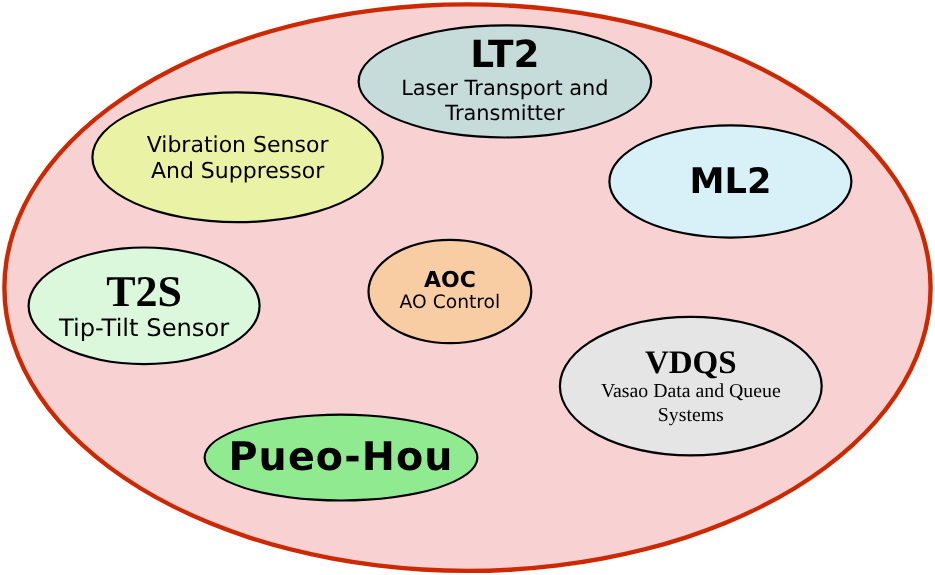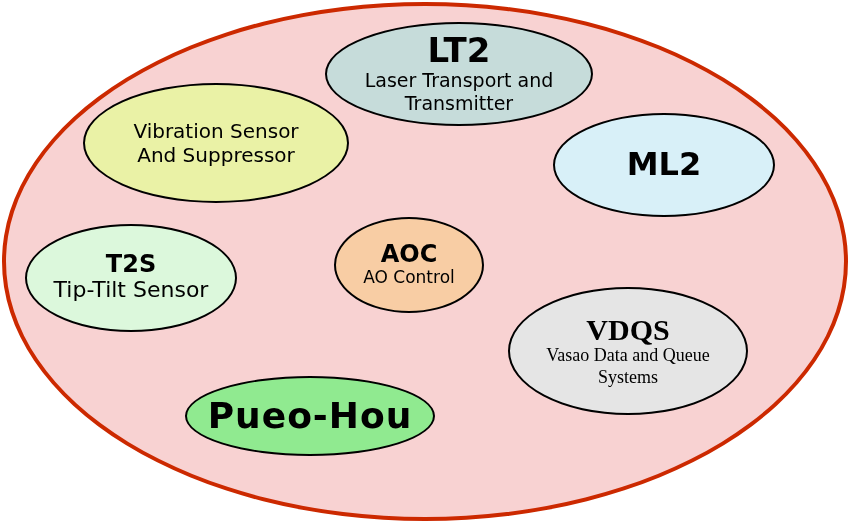--- a/index.html
+++ b/index.html
@@ -52,25 +52,25 @@
 
   .node-vs2  { left: 83px;  top: 83px;  width: 266px; height: 120px; background: #EAF2A6; }
   .node-vs2 .title { font-size: 32px; }
   .node-vs2 .subtitle { font-size: 20px; }
 
   .node-ml2  { left: 553px; top: 113px; width: 222px; height: 104px; background: #D8F0F8; gap: 22px; }
   .node-ml2 .title { font-size: 32px; }
   .node-ml2 .subtitle { font-size: 19px; }
 
   .node-t2s  { left: 25px;  top: 224px; width: 212px; height: 108px; background: #DCF8DC; }
-  .node-t2s .title { font-size: 24px; }
+  .node-t2s .title { font-size: 40px; font-family: Liberation Serif, serif; }
   .node-t2s .subtitle { font-size: 22px; }
 
   .node-aoc  { left: 334px; top: 217px; width: 150px; height: 96px;  background: #F8CDA4; }
-  .node-aoc .title { font-size: 24px; }
+  .node-aoc .title { font-size: 20px; }
   .node-aoc .subtitle { font-size: 17px; }
 
   .node-vdqs { left: 508px; top: 287px; width: 240px; height: 128px; background: #e5e5e5; font-family: Liberation Serif, serif; }
   .node-vdqs .title { font-size: 30px; }
   .node-vdqs .subtitle { font-size: 18px; }
 
   .node-pueo { left: 185px; top: 376px; width: 250px; height: 80px;  background: #90EA90; }
   .node-pueo .title { font-size: 36px; letter-spacing: 1px; }
 </style>
 </head>

